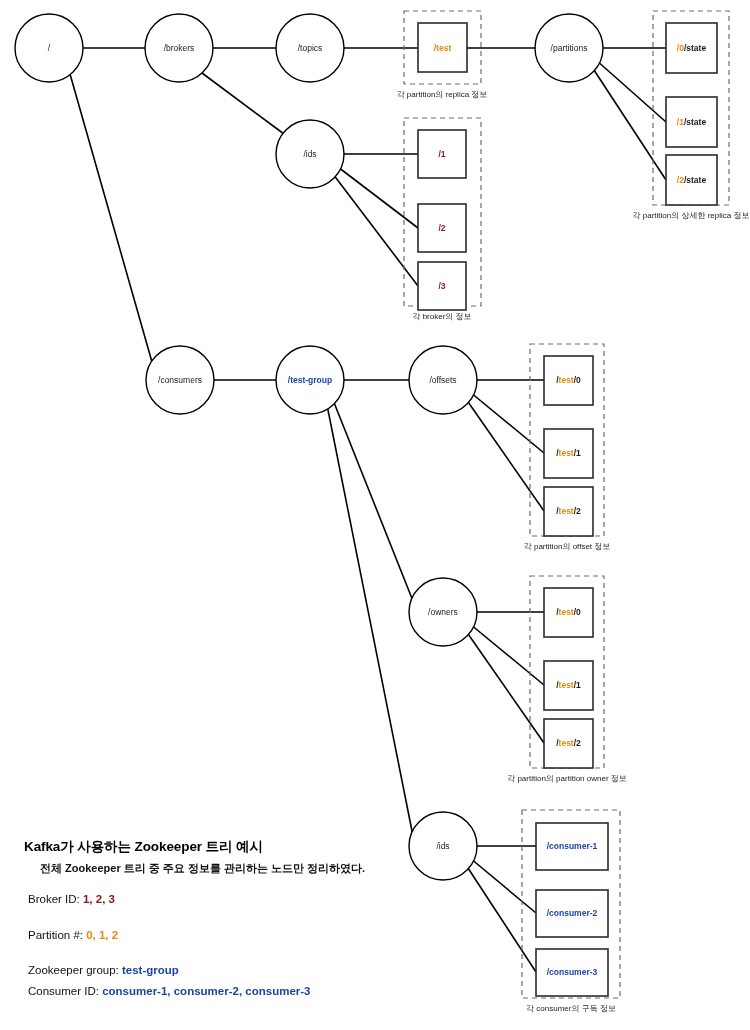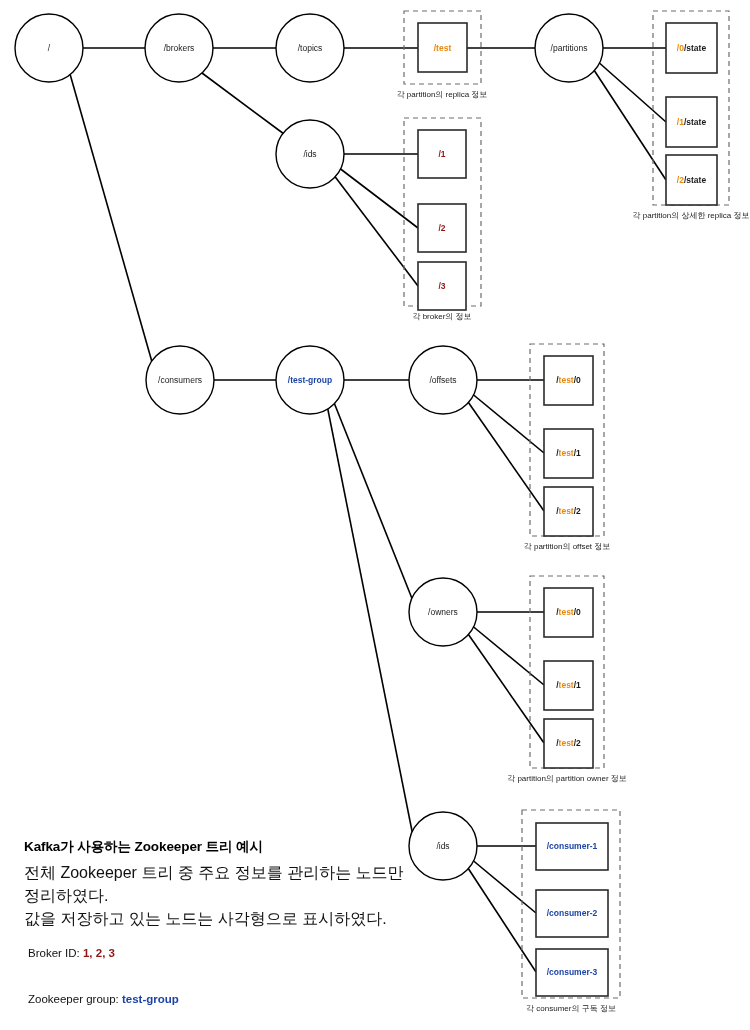--- a/index.html
+++ b/index.html
@@ -76,24 +76,25 @@
     width: 400px;
   }
   .legend-title {
     font-size: 13.5px;
     font-weight: bold;
     color: #000000;
     margin: 0 0 5px 0;
     letter-spacing: -0.1px;
   }
   .legend-desc {
-    font-size: 16px;
+    font-size: 11px;
     color: #111111;
     line-height: 1.45;
-    margin: 0 0 14px 0;
+    margin: 0 0 14px 16px;
+    font-weight: bold;
   }
   .legend-row {
     font-size: 11.5px;
     color: #111111;
     line-height: 1.45;
     margin: 4px;
   }
   .legend-gap { height: 11px; }
   .v-red { color: #8f1616; font-weight: bold; }
   .v-orange { color: #e8880c; font-weight: bold; }
@@ -236,23 +237,28 @@
     <text class="caption" x="567" y="549">각 partition의 offset 정보</text>
     <text class="caption" x="567" y="781">각 partition의 partition owner 정보</text>
     <text class="caption" x="571" y="1011">각 consumer의 구독 정보</text>
   </g>
 </svg>
 
 <div class="legend">
   <div class="legend-title">Kafka가 사용하는 Zookeeper 트리 예시</div>
   <div class="legend-desc">
     <span>전체 Zookeeper 트리 중 주요 정보를 관리하는 노드만 정리하였다.</span><br>
-    <span>값을 저장하고 있는 노드는 사각형으로 표시하였다.</span>
   </div>
   <div class="legend-row">
     <span>Broker ID: </span><span class="v-red">1, 2, 3</span>
   </div>
   <div class="legend-gap"></div>
+  <div class="legend-row">
+    <span>Partition #: </span><span class="v-orange">0, 1, 2</span>
+  </div>
   <div class="legend-gap"></div>
   <div class="legend-row">
     <span>Zookeeper group: </span><span class="v-blue">test-group</span>
   </div>
+  <div class="legend-row">
+    <span>Consumer ID: </span><span class="v-blue">consumer-1, consumer-2, consumer-3</span>
+  </div>
 </div>
 
 </body></html>

